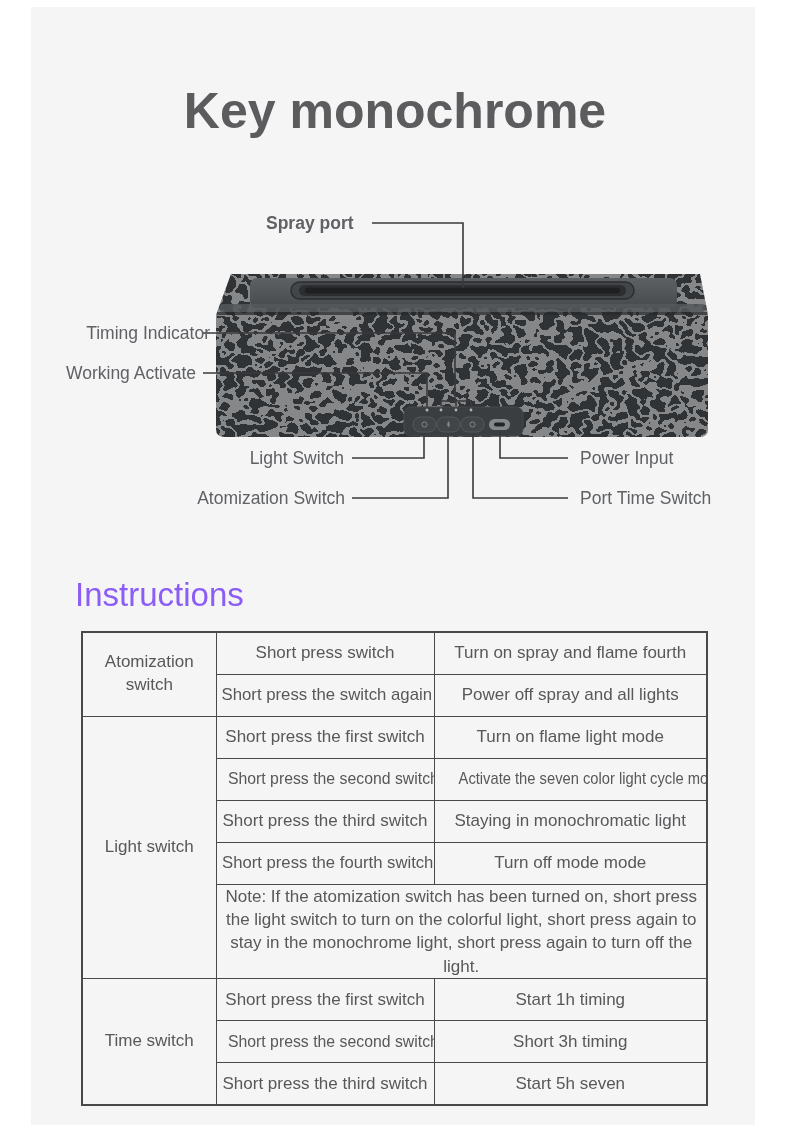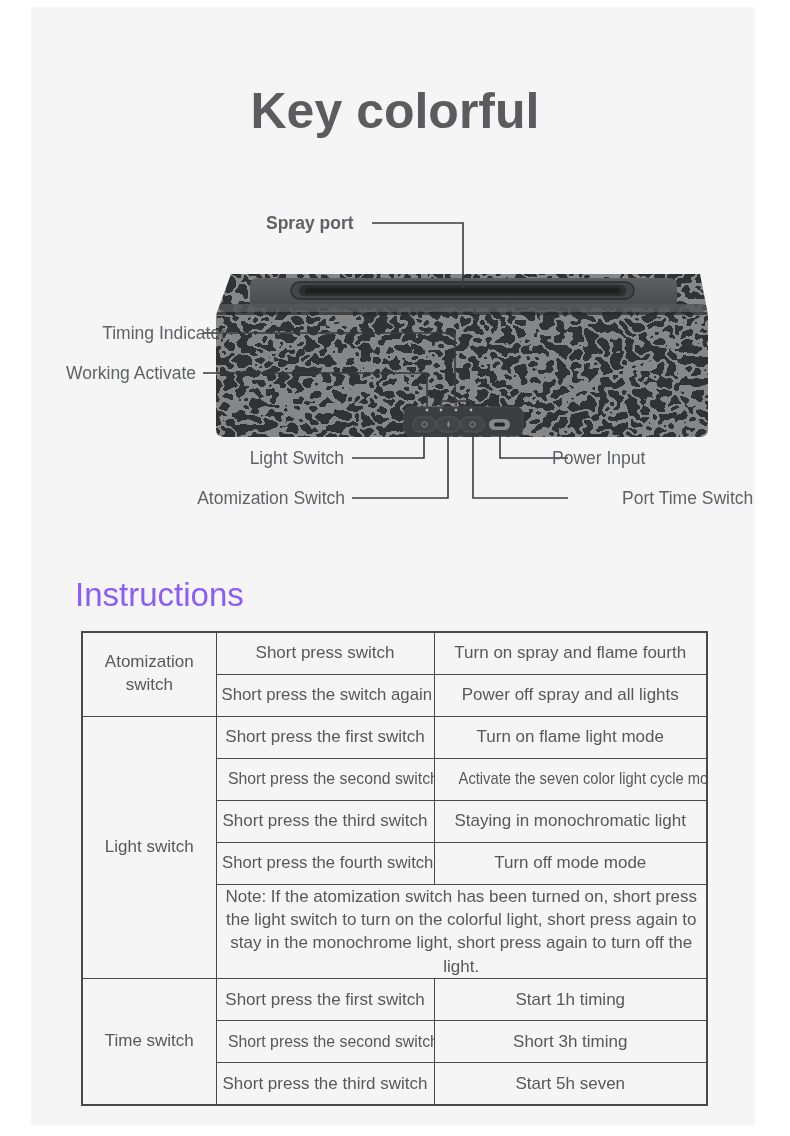--- a/index.html
+++ b/index.html
@@ -46,21 +46,21 @@
     padding:6px 9px 6px 10px;
   }
   .fit{display:inline-block;white-space:nowrap;transform-origin:center center;}
   svg.overlay{position:absolute;left:0;top:0;pointer-events:none;}
 </style>
 </head>
 <body>
 
 <div class="page-bg"></div>
 
-<h1 class="page-title">Key colorful</h1>
+<h1 class="page-title">Key monochrome</h1>
 
 <svg class="overlay" width="790" height="1136" viewBox="0 0 790 1136">
   <defs>
     <clipPath id="bodyClip">
       <path d="M231,274 L700,274 L708,315 L708,429 Q708,437 699,437 L225,437 Q216,437 216,429 L216,315 Z"></path>
     </clipPath>
     <linearGradient id="topGrad" x1="0" y1="0" x2="0" y2="1">
       <stop offset="0" stop-color="#5e6164"></stop>
       <stop offset="1" stop-color="#474a4d"></stop>
     </linearGradient>
@@ -122,26 +122,26 @@
     <path d="M203,333 H455 V401 M441,401 H471 M441,401 V406 M456,401 V406 M471,401 V406"></path>
     <path d="M203,373 H427 V407"></path>
     <path d="M352,458 H424 V434"></path>
     <path d="M352,498 H448 V434"></path>
     <path d="M500,432 V458 H568"></path>
     <path d="M473,434 V498 H568"></path>
   </g>
 </svg>
 
 <div class="callout" style="left:266px;top:212px;font-weight:bold;">Spray port</div>
-<div class="callout r" style="right:564px;top:322px;">Timing Indicator</div>
+<div class="callout r" style="right:580px;top:322px;">Timing Indicator</div>
 <div class="callout r" style="right:594px;top:362px;">Working Activate</div>
 <div class="callout r" style="right:446px;top:447px;">Light Switch</div>
 <div class="callout r" style="right:445px;top:487px;">Atomization Switch</div>
-<div class="callout" style="left:552px;top:447px;">Power Input</div>
-<div class="callout" style="left:580px;top:487px;margin-left:42px;">Port Time Switch</div>
+<div class="callout" style="left:580px;top:447px;">Power Input</div>
+<div class="callout" style="left:580px;top:487px;">Port Time Switch</div>
 
 <div class="section-heading">Instructions</div>
 
 <table class="instr">
   <colgroup>
       <col style="width:134px">
       <col style="width:218px">
       <col style="width:273px">
     </colgroup>
   <tbody>

